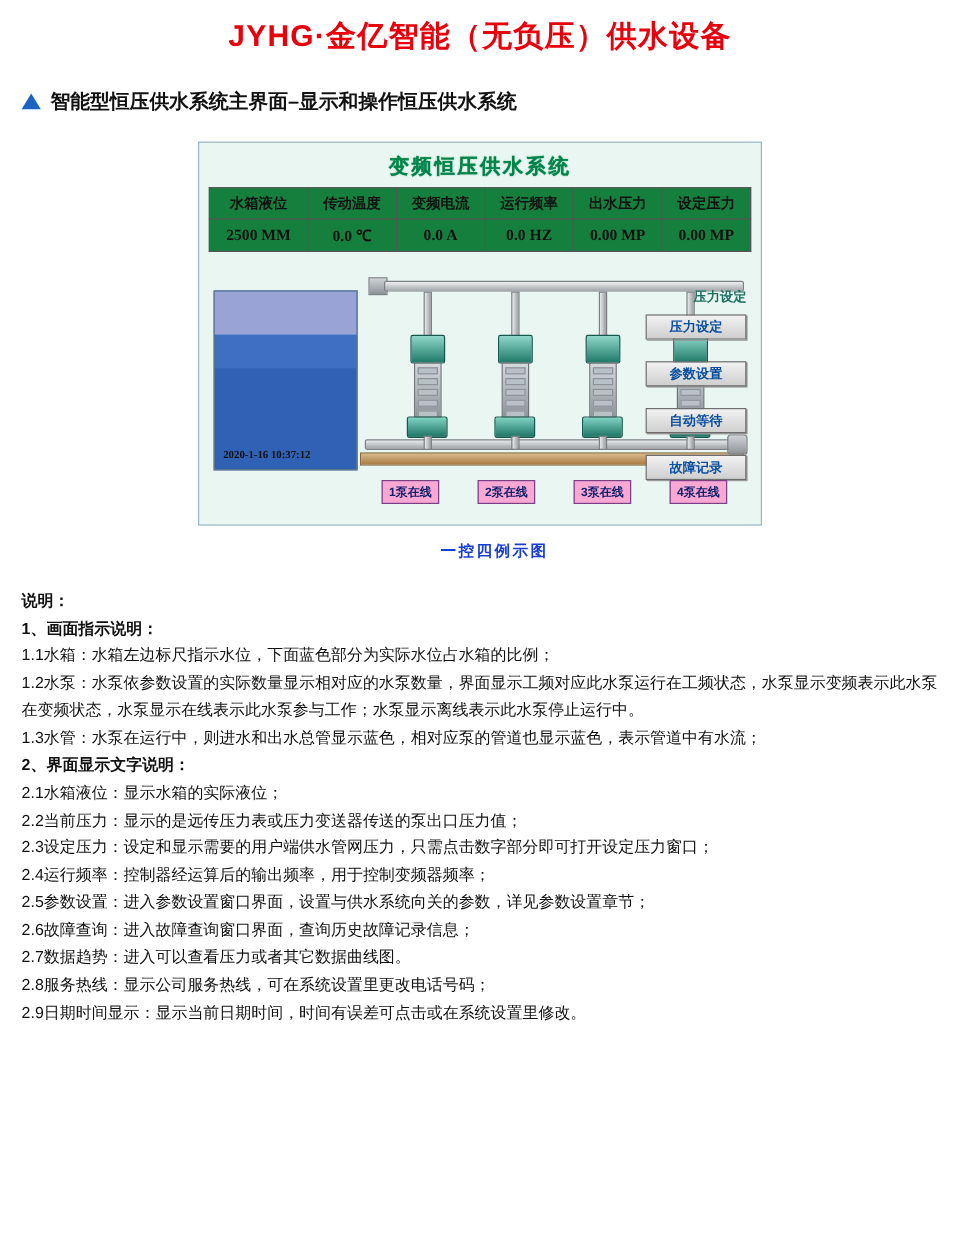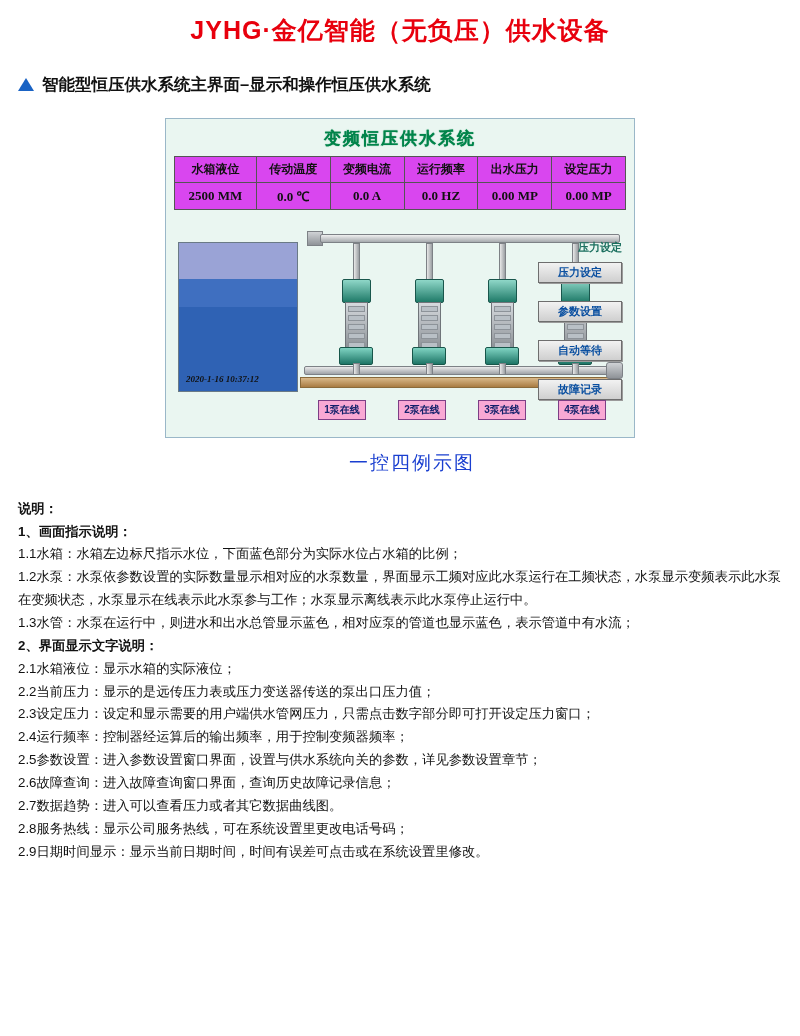--- a/index.html
+++ b/index.html
@@ -58,21 +58,21 @@
     color: #00844a;
     font-weight: bold;
     font-size: 17px;
     letter-spacing: 2px;
     padding: 2px 0 6px 0;
     text-shadow: 0 0 1px #00844a;
   }
   table.hmi-table {
     border-collapse: collapse;
     width: 100%;
-    background: #d946ef;
+    background: #15803d;
     font-size: 12px;
   }
   table.hmi-table td {
     border: 1px solid #555;
     text-align: center;
     padding: 4px 2px;
     font-weight: bold;
     color: #111;
     white-space: nowrap;
   }
@@ -97,21 +97,20 @@
     background: #9aa3d6;
   }
   .tank .water-mid {
     position: absolute; left:0; top:36px; width:100%; height: 28px;
     background: #3f6fc0;
   }
   .tank-ts {
     position: absolute; left: 12px; top: 160px;
     font-size: 9px; color: #111; font-family: "Liberation Serif", serif;
     font-weight: bold;
-    font-style: italic;
   }
   
   .base {
     position: absolute; left: 126px; top: 163px; width: 320px; height: 11px;
     background: linear-gradient(#d9b98a,#a97c43);
     border: 1px solid #8a6a3a;
   }
   .bottom-pipe {
     position: absolute; left: 130px; top: 152px; width: 316px; height: 9px;
     background: linear-gradient(#e9e9ea,#9fa3a7);
@@ -193,22 +192,22 @@
     background: #f9a8d4;
     border: 1px solid #7c3f86;
     color: #13206b;
     font-size: 10px; font-weight: bold;
     padding: 2px 5px;
   }
 
   .hmi-caption {
     text-align: center;
     color: #1a3fd0;
-    font-weight: normal;
-    font-size: 19px;
+    font-weight: bold;
+    font-size: 13px;
     letter-spacing: 2px;
     margin-top: 12px;
     margin-left: 24px;
   }
 
   
   .body-text {
     margin: 22px 18px 0 18px;
     font-size: 13.3px;
     line-height: 1.72;

